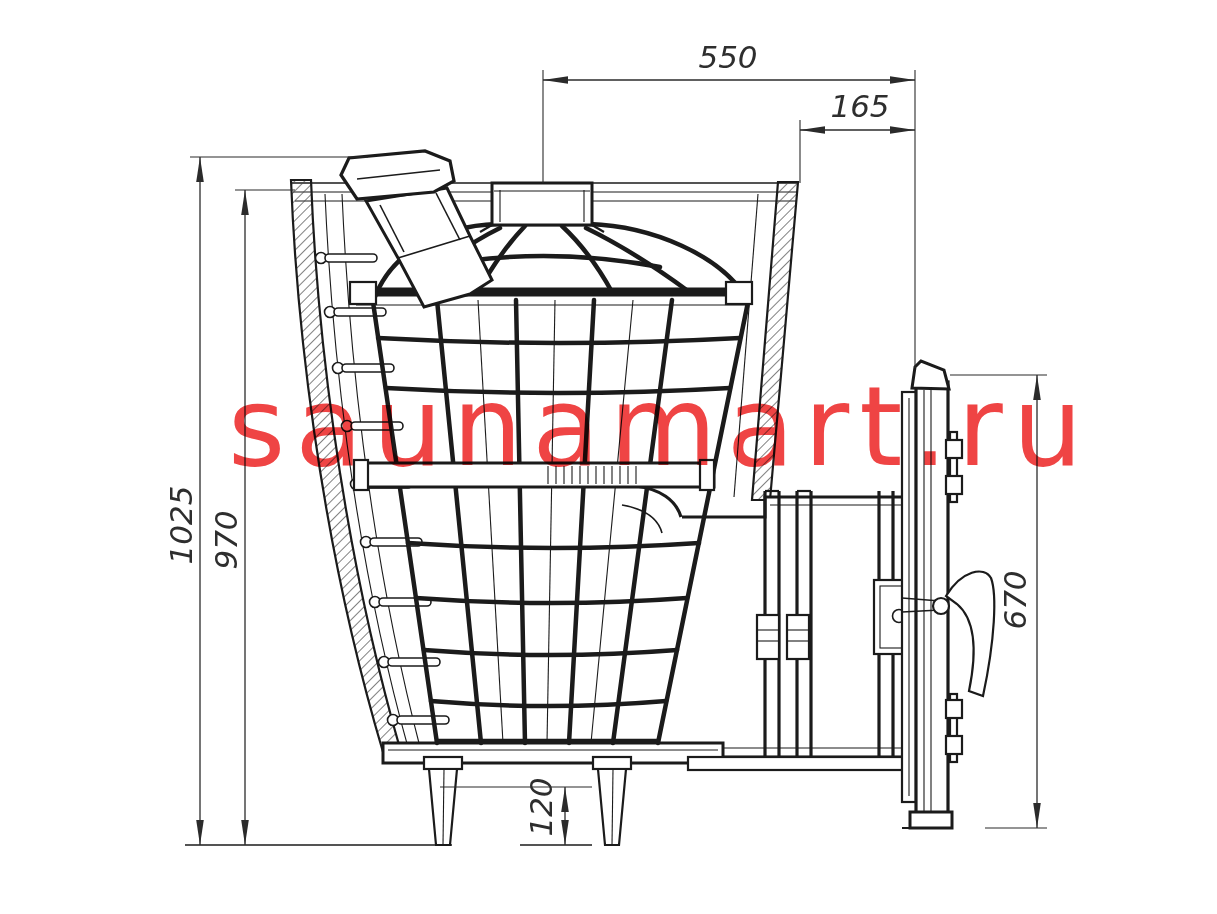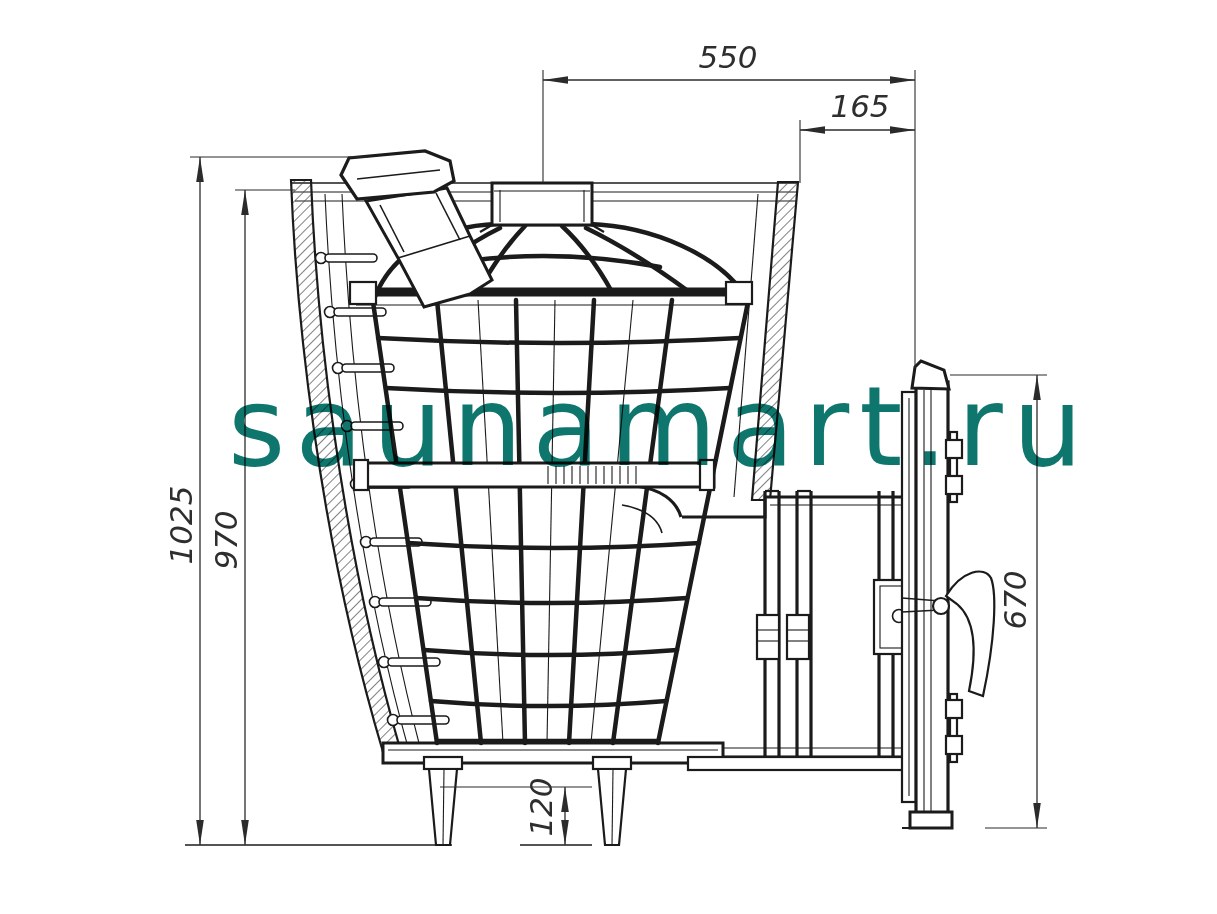--- a/index.html
+++ b/index.html
@@ -14,21 +14,21 @@
   .s1{stroke:#1b1b1b;stroke-width:1.1;fill:none;}
   .s16{stroke:#1b1b1b;stroke-width:1.6;fill:none;}
   .s2{stroke:#1b1b1b;stroke-width:2.2;fill:none;}
   .s3{stroke:#1b1b1b;stroke-width:3;fill:none;}
   .s32{stroke:#1b1b1b;stroke-width:3.2;fill:none;}
   .s45{stroke:#1b1b1b;stroke-width:4.5;fill:none;stroke-linecap:round;}
   .s8{stroke:#1b1b1b;stroke-width:9;fill:none;}
   .wfill{fill:#ffffff;}
   .hatch{fill:url(#hatchP);stroke:#1b1b1b;stroke-width:2.2;}
   .watermark{position:absolute;left:228px;top:372px;font-size:110px;letter-spacing:10px;
-             color:#0f766e;mix-blend-mode:multiply;line-height:1;white-space:nowrap;
+             color:#ef4444;mix-blend-mode:multiply;line-height:1;white-space:nowrap;
              font-family:"DejaVu Sans",sans-serif;}
 </style>
 </head>
 <body>
 
 <div class="canvas">
 <svg width="1217" height="914" viewBox="0 0 1217 914">
   <defs>
     <pattern id="hatchP" width="7" height="7" patternUnits="userSpaceOnUse" patternTransform="rotate(45)">
       <line x1="0" y1="0" x2="0" y2="7" stroke="#4a4a4a" stroke-width="1.4"></line>

